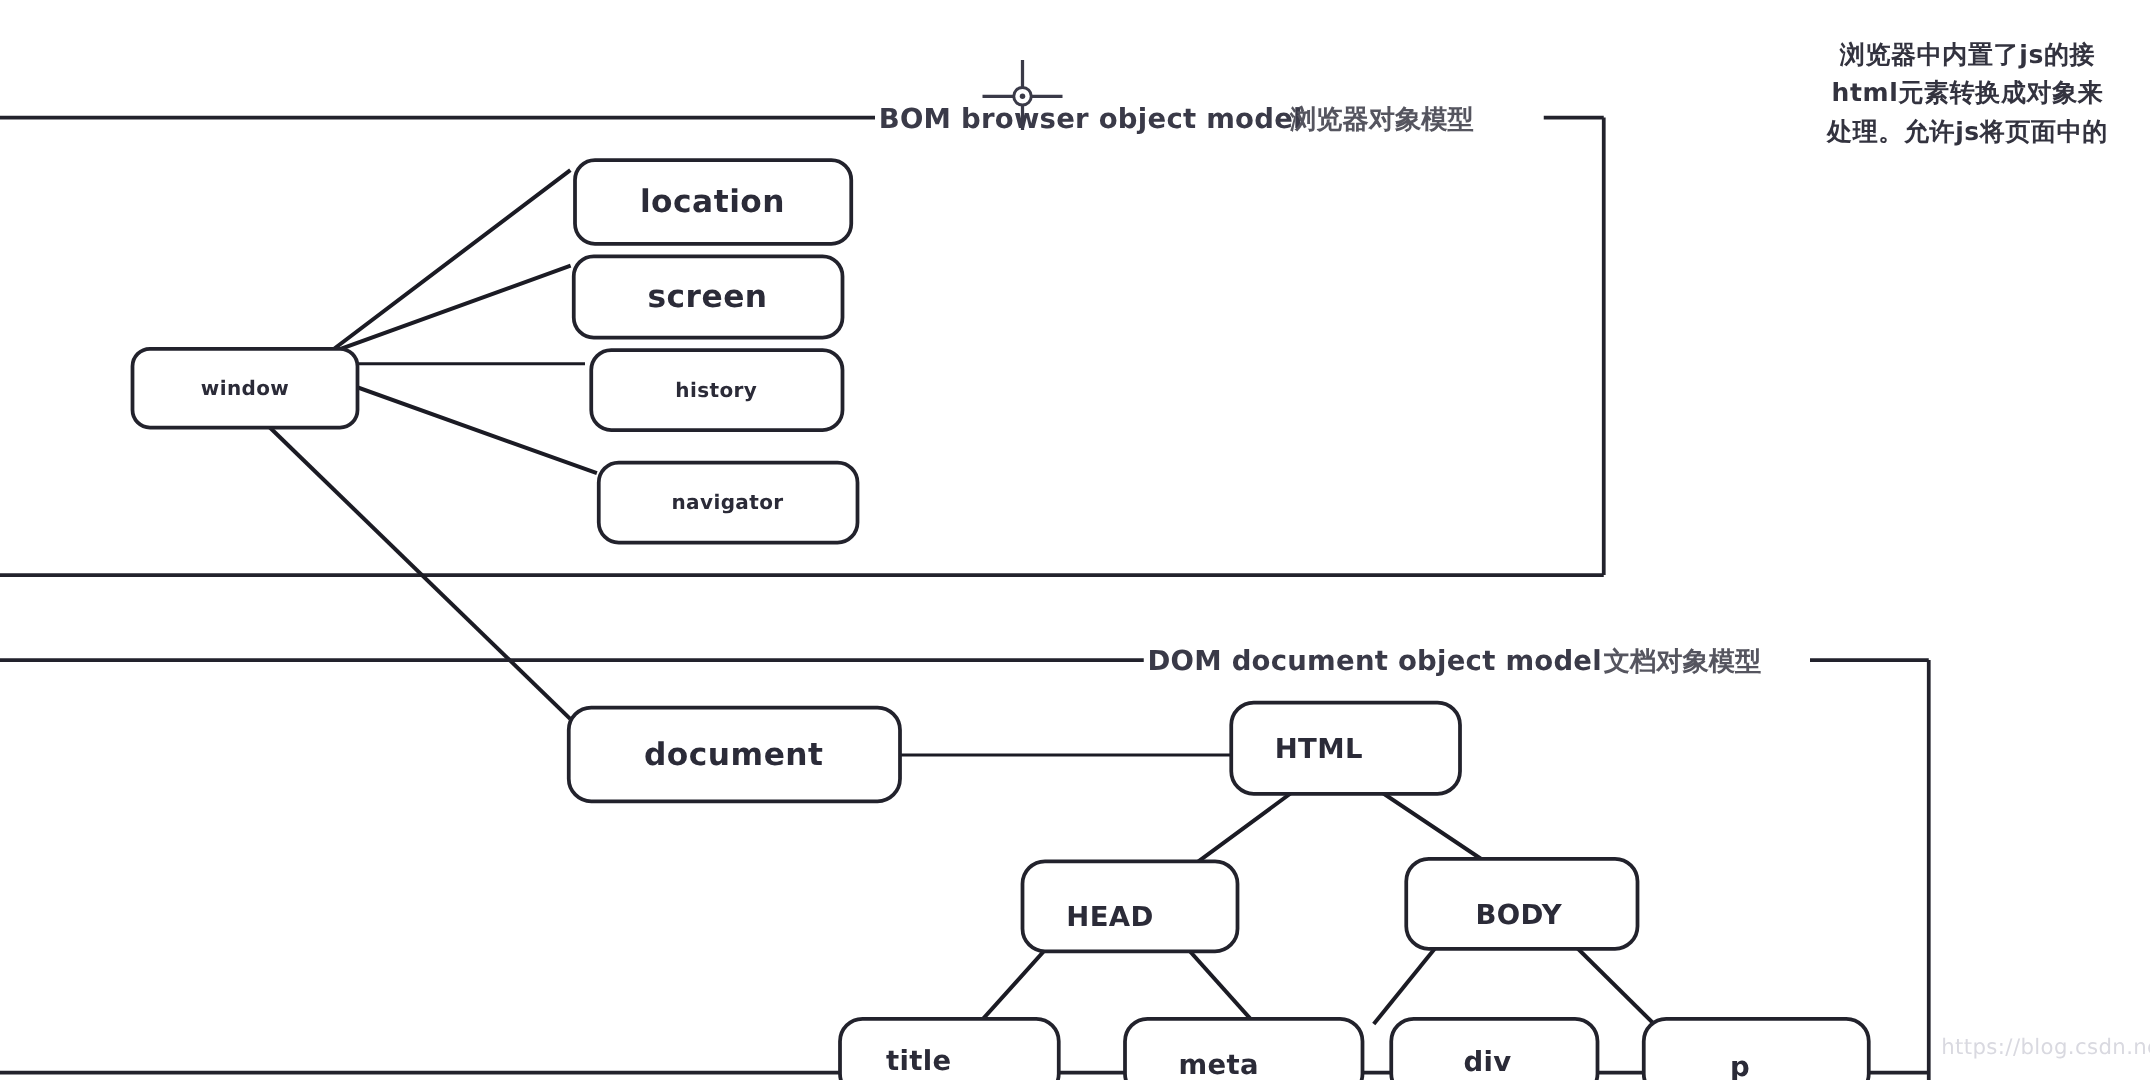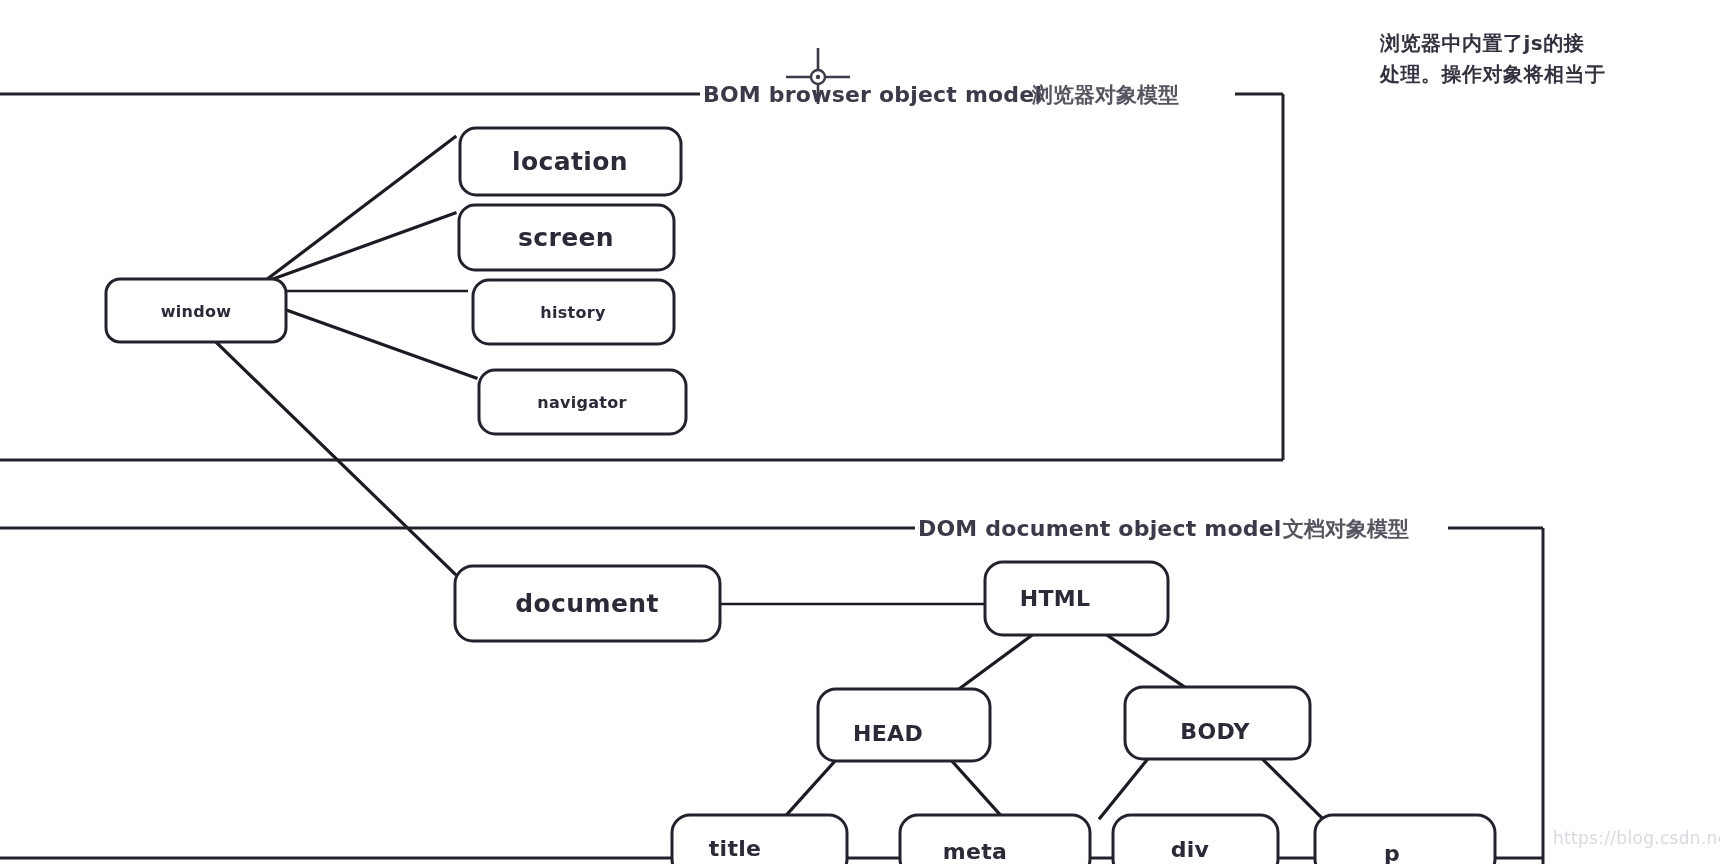--- a/index.html
+++ b/index.html
@@ -211,20 +211,21 @@
 
     <g class="cursor-cross">
       <line x1="786" y1="77" x2="850" y2="77" stroke="#3a3a48" stroke-width="2.6"></line>
       <line x1="818" y1="48" x2="818" y2="104" stroke="#3a3a48" stroke-width="2.6"></line>
       <circle cx="818" cy="77" r="7" fill="#ffffff" stroke="#3a3a48" stroke-width="2.4"></circle>
       <circle cx="818" cy="77" r="2.2" fill="#3a3a48"></circle>
     </g>
 
   </svg>
 
-  <div class="note-text" style="left:1380px; top:28px;">
+  <div class="note-text" style="left:1440px; top:28px;text-align:center;">
     <div>浏览器中内置了js的接</div>
-    <div>处理。操作对象将相当于</div>
+    <div>html元素转换成对象来</div>
+    <div>处理。允许js将页面中的</div>
   </div>
 
   <div class="watermark" style="left:1553px; top:828px;">https://blog.csdn.net/yygyj</div>
 
 </div>
 
 </body></html>

